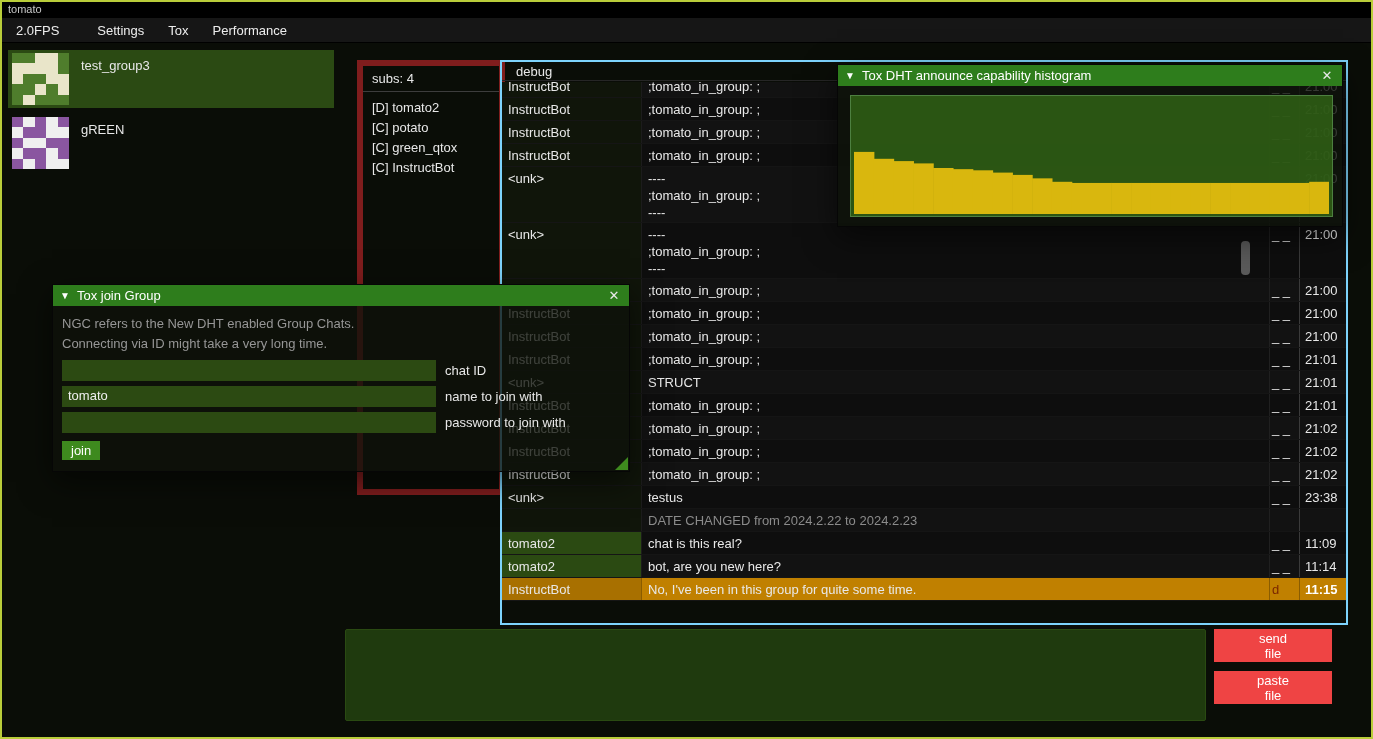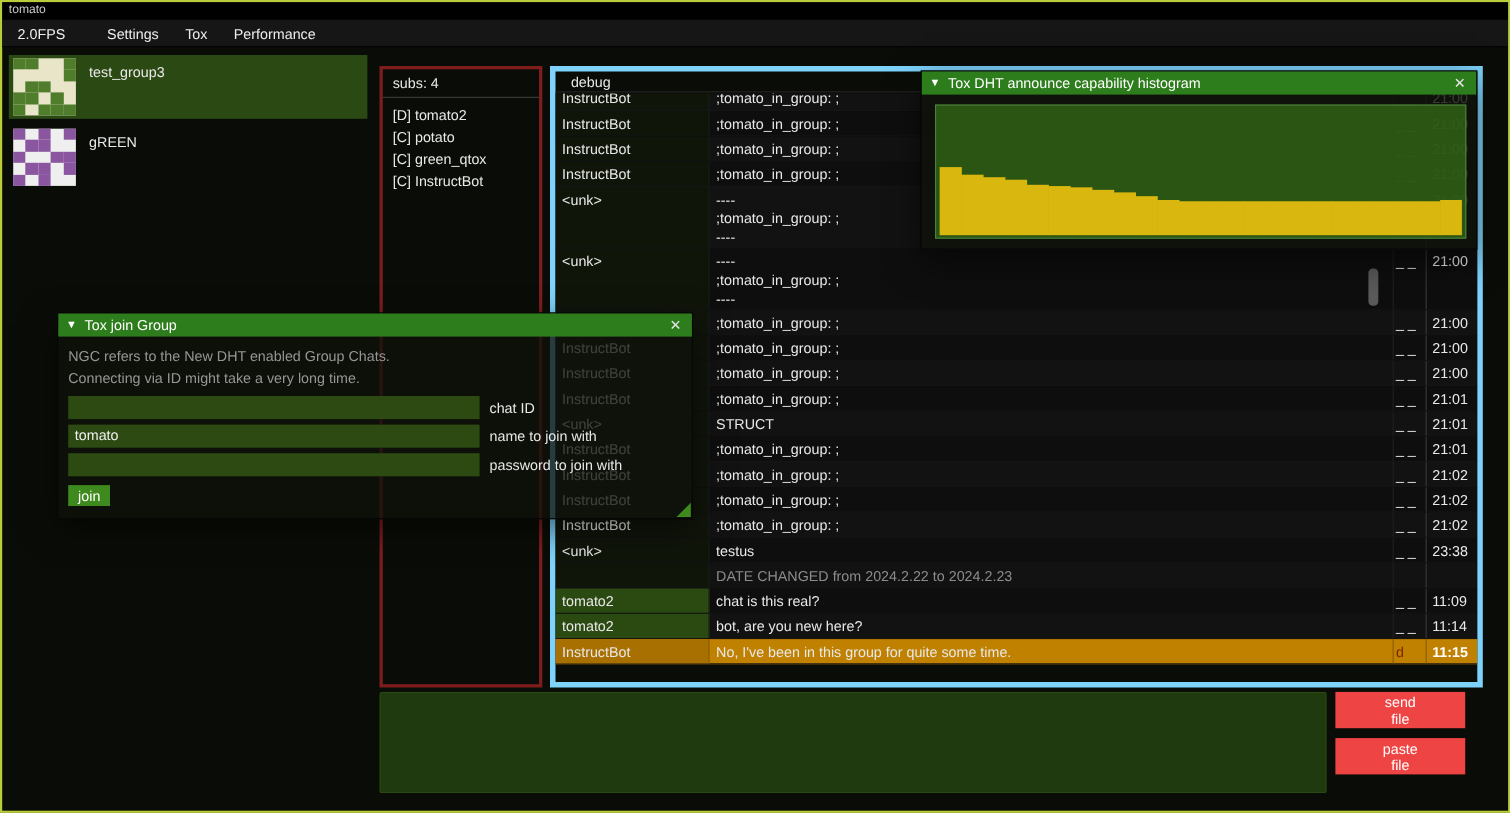--- a/index.html
+++ b/index.html
@@ -10,25 +10,25 @@
   .menubar{position:absolute;left:0;top:16px;width:100%;height:25px;background:#161616;display:flex;align-items:center;padding-left:2px;border-bottom:1px solid #000}
   .menu-item{padding:3px 12px;color:#ededed}
   .menu-item.fps{margin-right:14px}
 
   .group-list{position:absolute;left:6px;top:48px;width:326px}
   .group-row{display:flex;gap:12px;width:326px;height:58px;margin-bottom:6px;padding:3px 4px;align-items:flex-start}
   .group-row.selected{background:#2b4a13}
   .avatar{width:57px;height:52px;display:grid;grid-template-columns:repeat(5,1fr);grid-template-rows:repeat(5,1fr);flex:0 0 auto}
   .group-label{margin-top:5px}
 
-  .subs-panel{position:absolute;left:343px;top:58px;width:148px;height:565px;border:3px solid #7f1d1d;padding:5px 9px}
+  .subs-panel{position:absolute;left:355px;top:58px;width:148px;height:435px;border:6px solid #7f1d1d;padding:5px 9px}
   .subs-hr{border:none;border-top:1px solid #3d3d3d;margin:5px -9px 6px -9px}
   .subs-item{line-height:20px;white-space:nowrap}
 
-  .chat-panel{position:absolute;left:498px;top:58px;width:848px;height:565px;border:5px solid #7dd3fc}
+  .chat-panel{position:absolute;left:498px;top:58px;width:848px;height:565px;border:2px solid #7dd3fc}
   .chat-tabbar{height:19px;padding:2px 14px;border-bottom:1px solid #262626}
   .chat-messages{position:absolute;left:0;top:20px;right:0;bottom:0;overflow:hidden}
   .chat-rows{position:absolute;left:0;top:-7px;width:100%}
   .chat-row{display:flex;height:23px;border-bottom:1px solid #151515;background:#0e0e0e}
   .chat-row:nth-child(odd){background:#121212}
   .chat-row.tall{height:56px}
   .cell{padding:3px 6px;line-height:17px;white-space:pre-line;overflow:hidden}
   .cell-name{width:140px;background:#10150a;border-right:1px solid #1c1c1c;white-space:nowrap}
   .cell-msg{flex:1}
   .cell-flags{width:30px;border-left:1px solid #202020;padding:3px 2px;white-space:nowrap}

